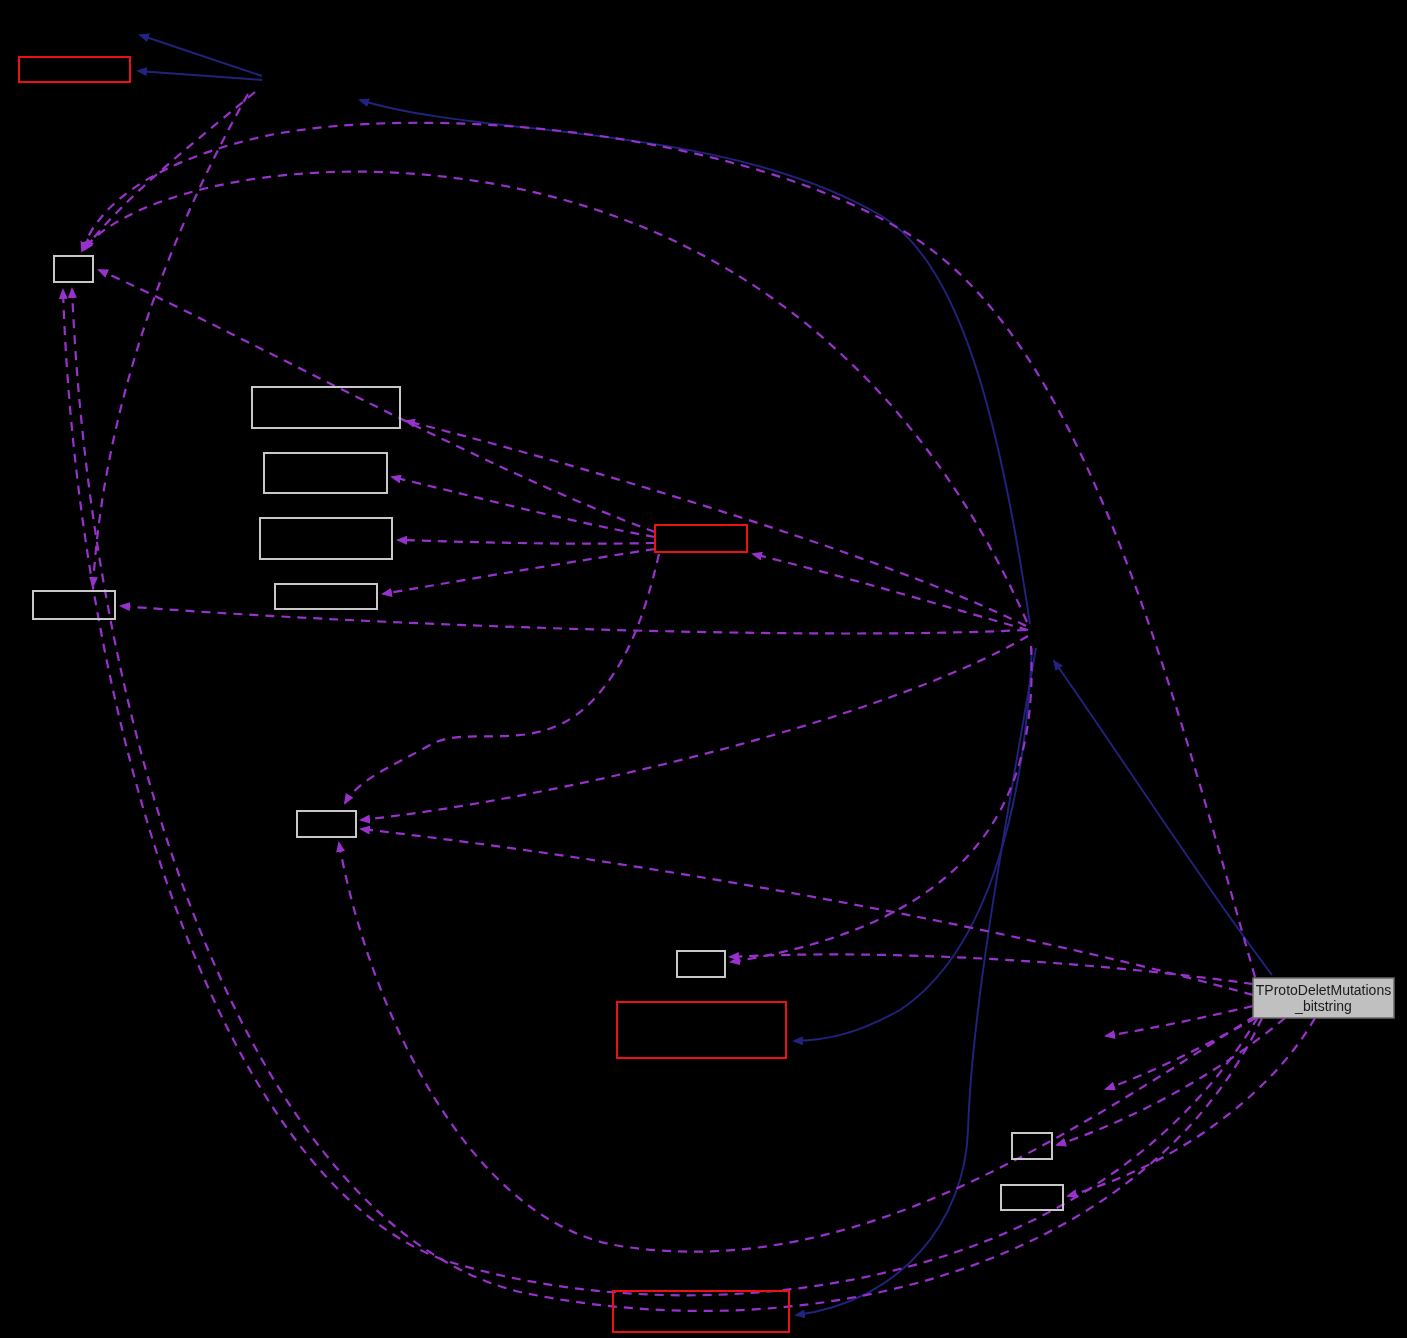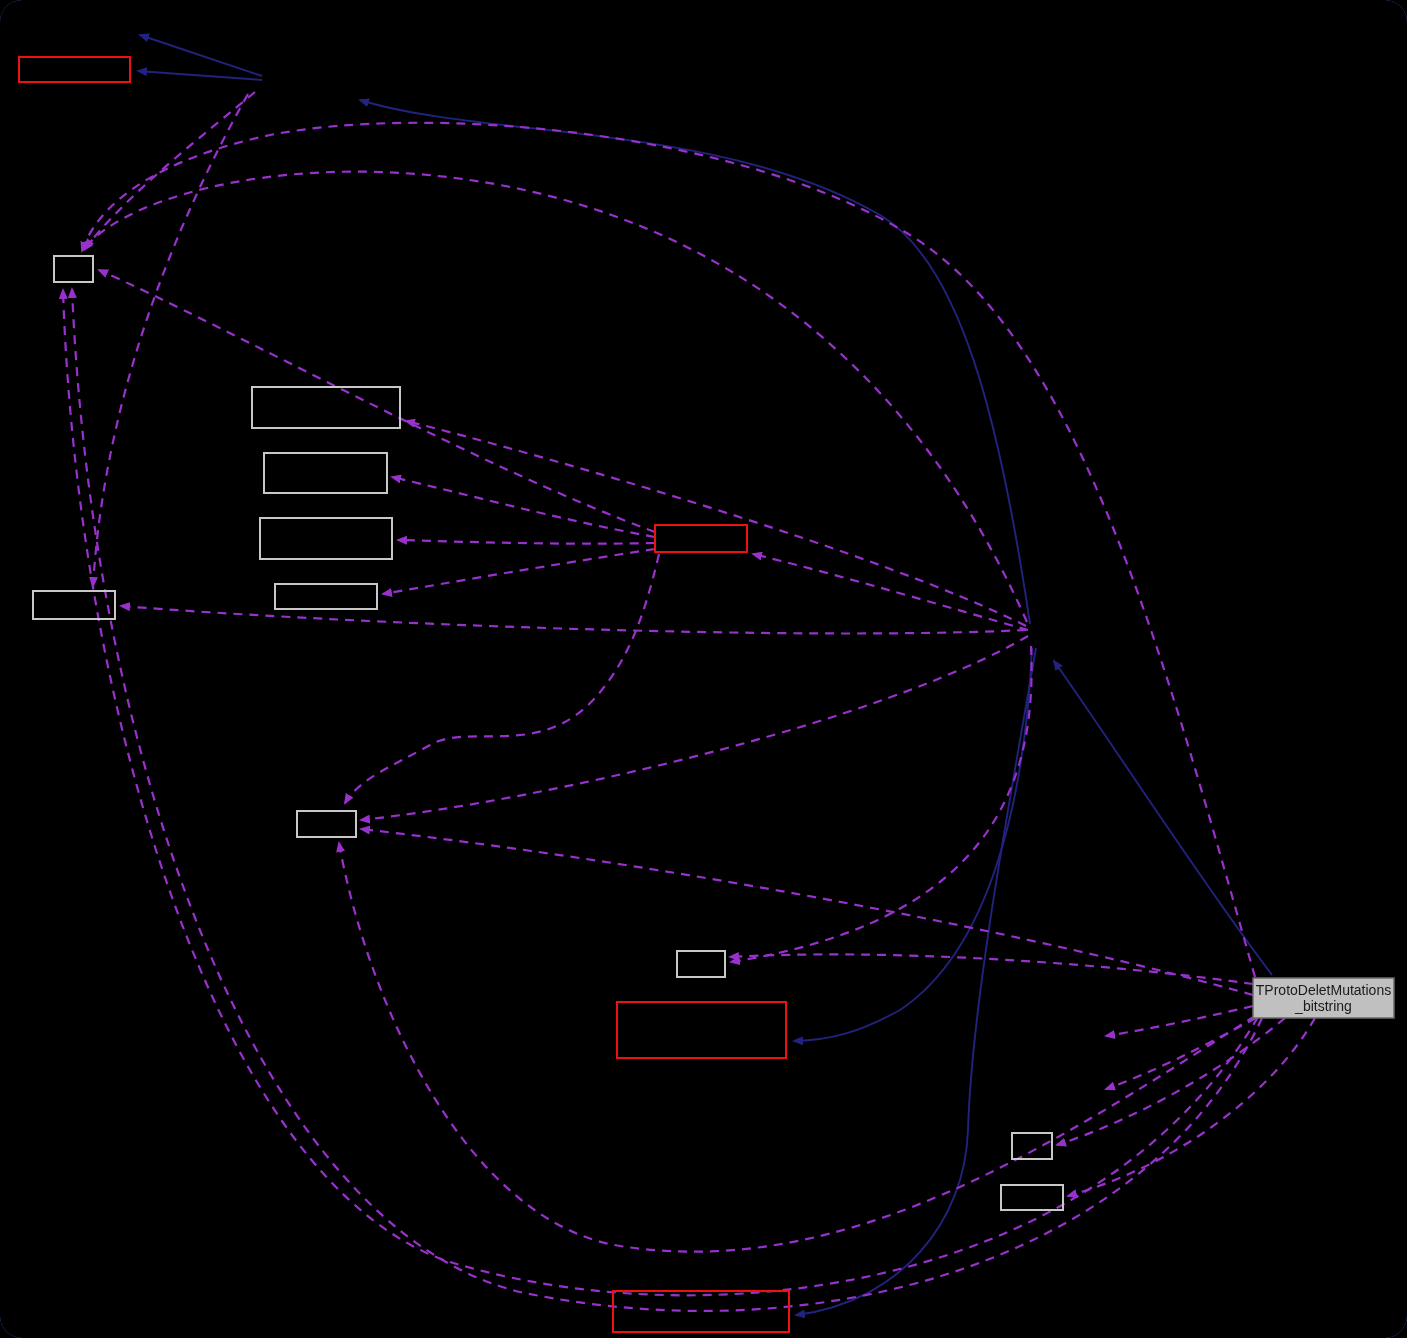--- a/index.html
+++ b/index.html
@@ -1,17 +1,17 @@
 <!DOCTYPE html>
 <html><head>
 <meta charset="utf-8">
 <style>
   html,body{margin:0;padding:0;background:#000;}
   body{font-family:"Liberation Sans",sans-serif;}
-  .stage{position:relative;width:1407px;height:1338px;background:#3b82f6;overflow:hidden;border-radius:22px;}
+  .stage{position:relative;width:1407px;height:1338px;background:#3b82f6;overflow:hidden;}
   svg{display:block;}
   .edge-usage{fill:none;stroke-width:2.2;stroke-dasharray:9 7;}
   .edge-inherit{fill:none;stroke-width:1.9;}
   .node-rect{fill:none;stroke-width:2;}
   .node-current-rect{stroke-width:1.5;}
   .node-label{font-family:"Liberation Sans",sans-serif;font-size:14px;text-anchor:middle;}
 </style>
 </head>
 <body>
 

